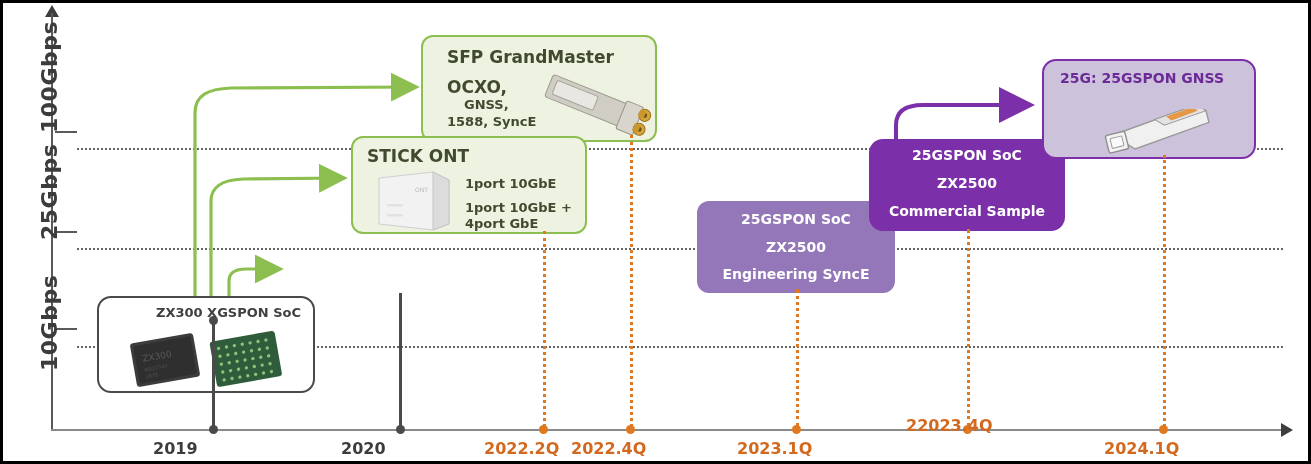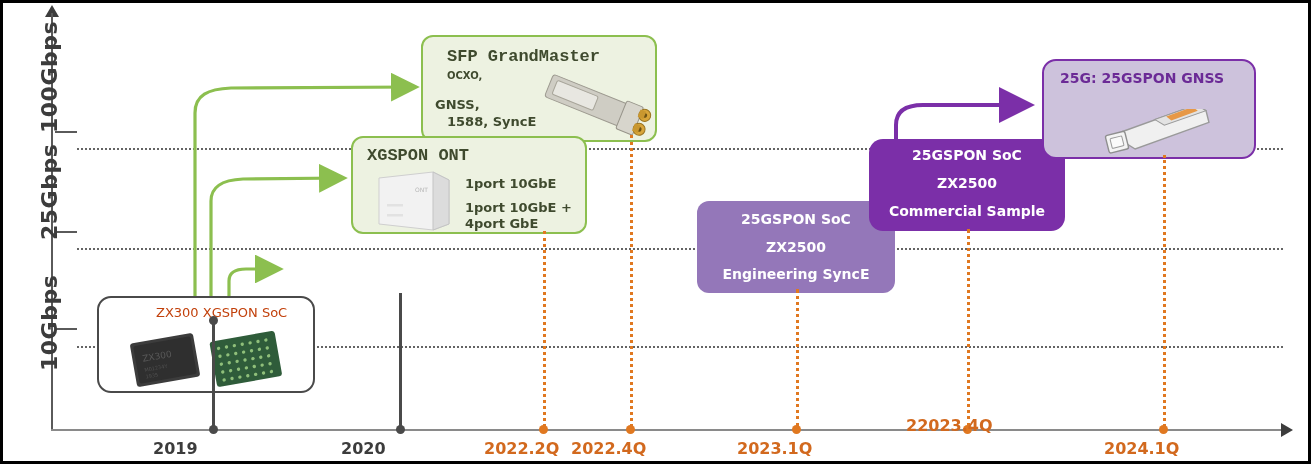--- a/index.html
+++ b/index.html
@@ -24,23 +24,23 @@
     transform:rotate(-90deg);transform-origin:left top;
     font-weight:bold;color:#3c3c3c;white-space:nowrap;letter-spacing:.5px;
   }
   
   .card{box-sizing:border-box;border-radius:12px;}
   .card-green{background:#edf2e1;border:2.5px solid #8cbf4f;}
   .card-white{background:#ffffff;border:2px solid #4a4a4a;border-radius:14px;}
   .card-purple-dark{background:#7b2fa8;border:none;border-radius:14px;}
   .card-purple-light{background:#9477b9;border:none;border-radius:12px;}
   .card-lavender{background:#cdc2dc;border:2.5px solid #7b2fa8;border-radius:14px;}
-  .title-green{color:#3f4a2e;font-weight:bold;font-family:Liberation Mono, monospace;}
+  .title-green{color:#3f4a2e;font-weight:bold;}
   .body-green{color:#3f4a2e;font-weight:bold;}
-  .title-dark{color:#c2410c;font-weight:normal;}
+  .title-dark{color:#404040;font-weight:bold;}
   .txt-white{color:#ffffff;font-weight:bold;text-align:center;}
   .txt-purple{color:#6b2a96;font-weight:bold;}
   
   .tick-label{position:absolute;text-align:left;font-weight:bold;font-size:16px;white-space:nowrap;}
   .tick-label.orange{color:#d2691e;}
   .tick-label.dark{color:#3c3c3c;}
   .tick-dot{position:absolute;width:9px;height:9px;border-radius:50%;}
   .tick-dot.orange{background:#e07820;}
   .tick-dot.dark{background:#4a4a4a;}
   .droplineOrange{position:absolute;width:0;border-left:3px dotted #e07820;}
@@ -85,41 +85,41 @@
 
     <path d="M208,300 L208,198 C208,184 218,177 240,176 L340,175" fill="none" stroke="#8cbf4f" stroke-width="3.2" marker-end="url(#arrGreen)"></path>
 
     <path d="M226,300 L226,278 C226,270 232,266 243,266 L276,266" fill="none" stroke="#8cbf4f" stroke-width="3.2" marker-end="url(#arrGreen)"></path>
 
     <path d="M893,148 L893,122 C893,108 903,102 920,102 L1026,102" fill="none" stroke="#7b2fa8" stroke-width="4" marker-end="url(#arrPurple)"></path>
   </svg>
 
   <div class="abs card card-green" style="left:418px;top:32px;width:236px;height:107px">
     <div class="abs title-green" style="left:24px;top:10px;font-size:17px">SFP GrandMaster</div>
-    <div class="abs body-green" style="left:24px;top:30px;font-size:10px;line-height:17px">OCXO,</div>
-    <div class="abs body-green" style="left:12px;top:59px;font-size:13px;line-height:17px">GNSS,</div>
+    <div class="abs body-green" style="left:24px;top:42px;font-size:17px;line-height:17px">OCXO,</div>
+    <div class="abs body-green" style="left:41px;top:59px;font-size:13px;line-height:17px">GNSS,</div>
     <div class="abs body-green" style="left:24px;top:76px;font-size:13px;line-height:17px">1588, SyncE</div>
 
     <svg class="abs" style="left:112px;top:33px" width="120" height="70">
       <g transform="rotate(22 60 35)">
         <rect x="10" y="22" width="80" height="24" rx="3" fill="#cfcdc4" stroke="#9d9a90" stroke-width="1"></rect>
         <rect x="16" y="26" width="44" height="15" rx="2" fill="#e8e7e1" stroke="#a8a59a" stroke-width="1"></rect>
         <rect x="88" y="19" width="18" height="30" rx="2" fill="#d7d5cc" stroke="#97948a" stroke-width="1"></rect>
         <circle cx="110" cy="26" r="6" fill="#d8a53a" stroke="#9a7420" stroke-width="1"></circle>
         <circle cx="110" cy="26" r="2.4" fill="#6d5213"></circle>
         <circle cx="110" cy="41" r="6" fill="#d8a53a" stroke="#9a7420" stroke-width="1"></circle>
         <circle cx="110" cy="41" r="2.4" fill="#6d5213"></circle>
         <rect x="104" y="22" width="6" height="8" fill="#c9972f"></rect>
         <rect x="104" y="37" width="6" height="8" fill="#c9972f"></rect>
       </g>
     </svg>
   </div>
 
   <div class="abs card card-green" style="left:348px;top:133px;width:236px;height:98px">
-    <div class="abs title-green" style="left:14px;top:8px;font-size:17px">XGSPON ONT</div>
+    <div class="abs title-green" style="left:14px;top:8px;font-size:17px">STICK ONT</div>
     <div class="abs body-green" style="left:112px;top:38px;font-size:13px">1port 10GbE</div>
     <div class="abs body-green" style="left:112px;top:62px;font-size:13px">1port 10GbE +</div>
     <div class="abs body-green" style="left:112px;top:78px;font-size:13px">4port GbE</div>
 
     <svg class="abs" style="left:22px;top:30px" width="82" height="64">
       <polygon points="4,10 58,4 74,12 74,56 58,62 4,56" fill="#f2f2f2" stroke="#cfcfcf" stroke-width="1"></polygon>
       <polygon points="58,4 74,12 74,56 58,62" fill="#dcdcdc" stroke="#c4c4c4" stroke-width="1"></polygon>
       <rect x="12" y="36" width="16" height="2.5" fill="#e2e2e2"></rect>
       <rect x="12" y="46" width="16" height="2.5" fill="#e2e2e2"></rect>
       <text x="40" y="24" font-size="6" fill="#b6b6b6" font-family="'DejaVu Sans',sans-serif">ONT</text>

